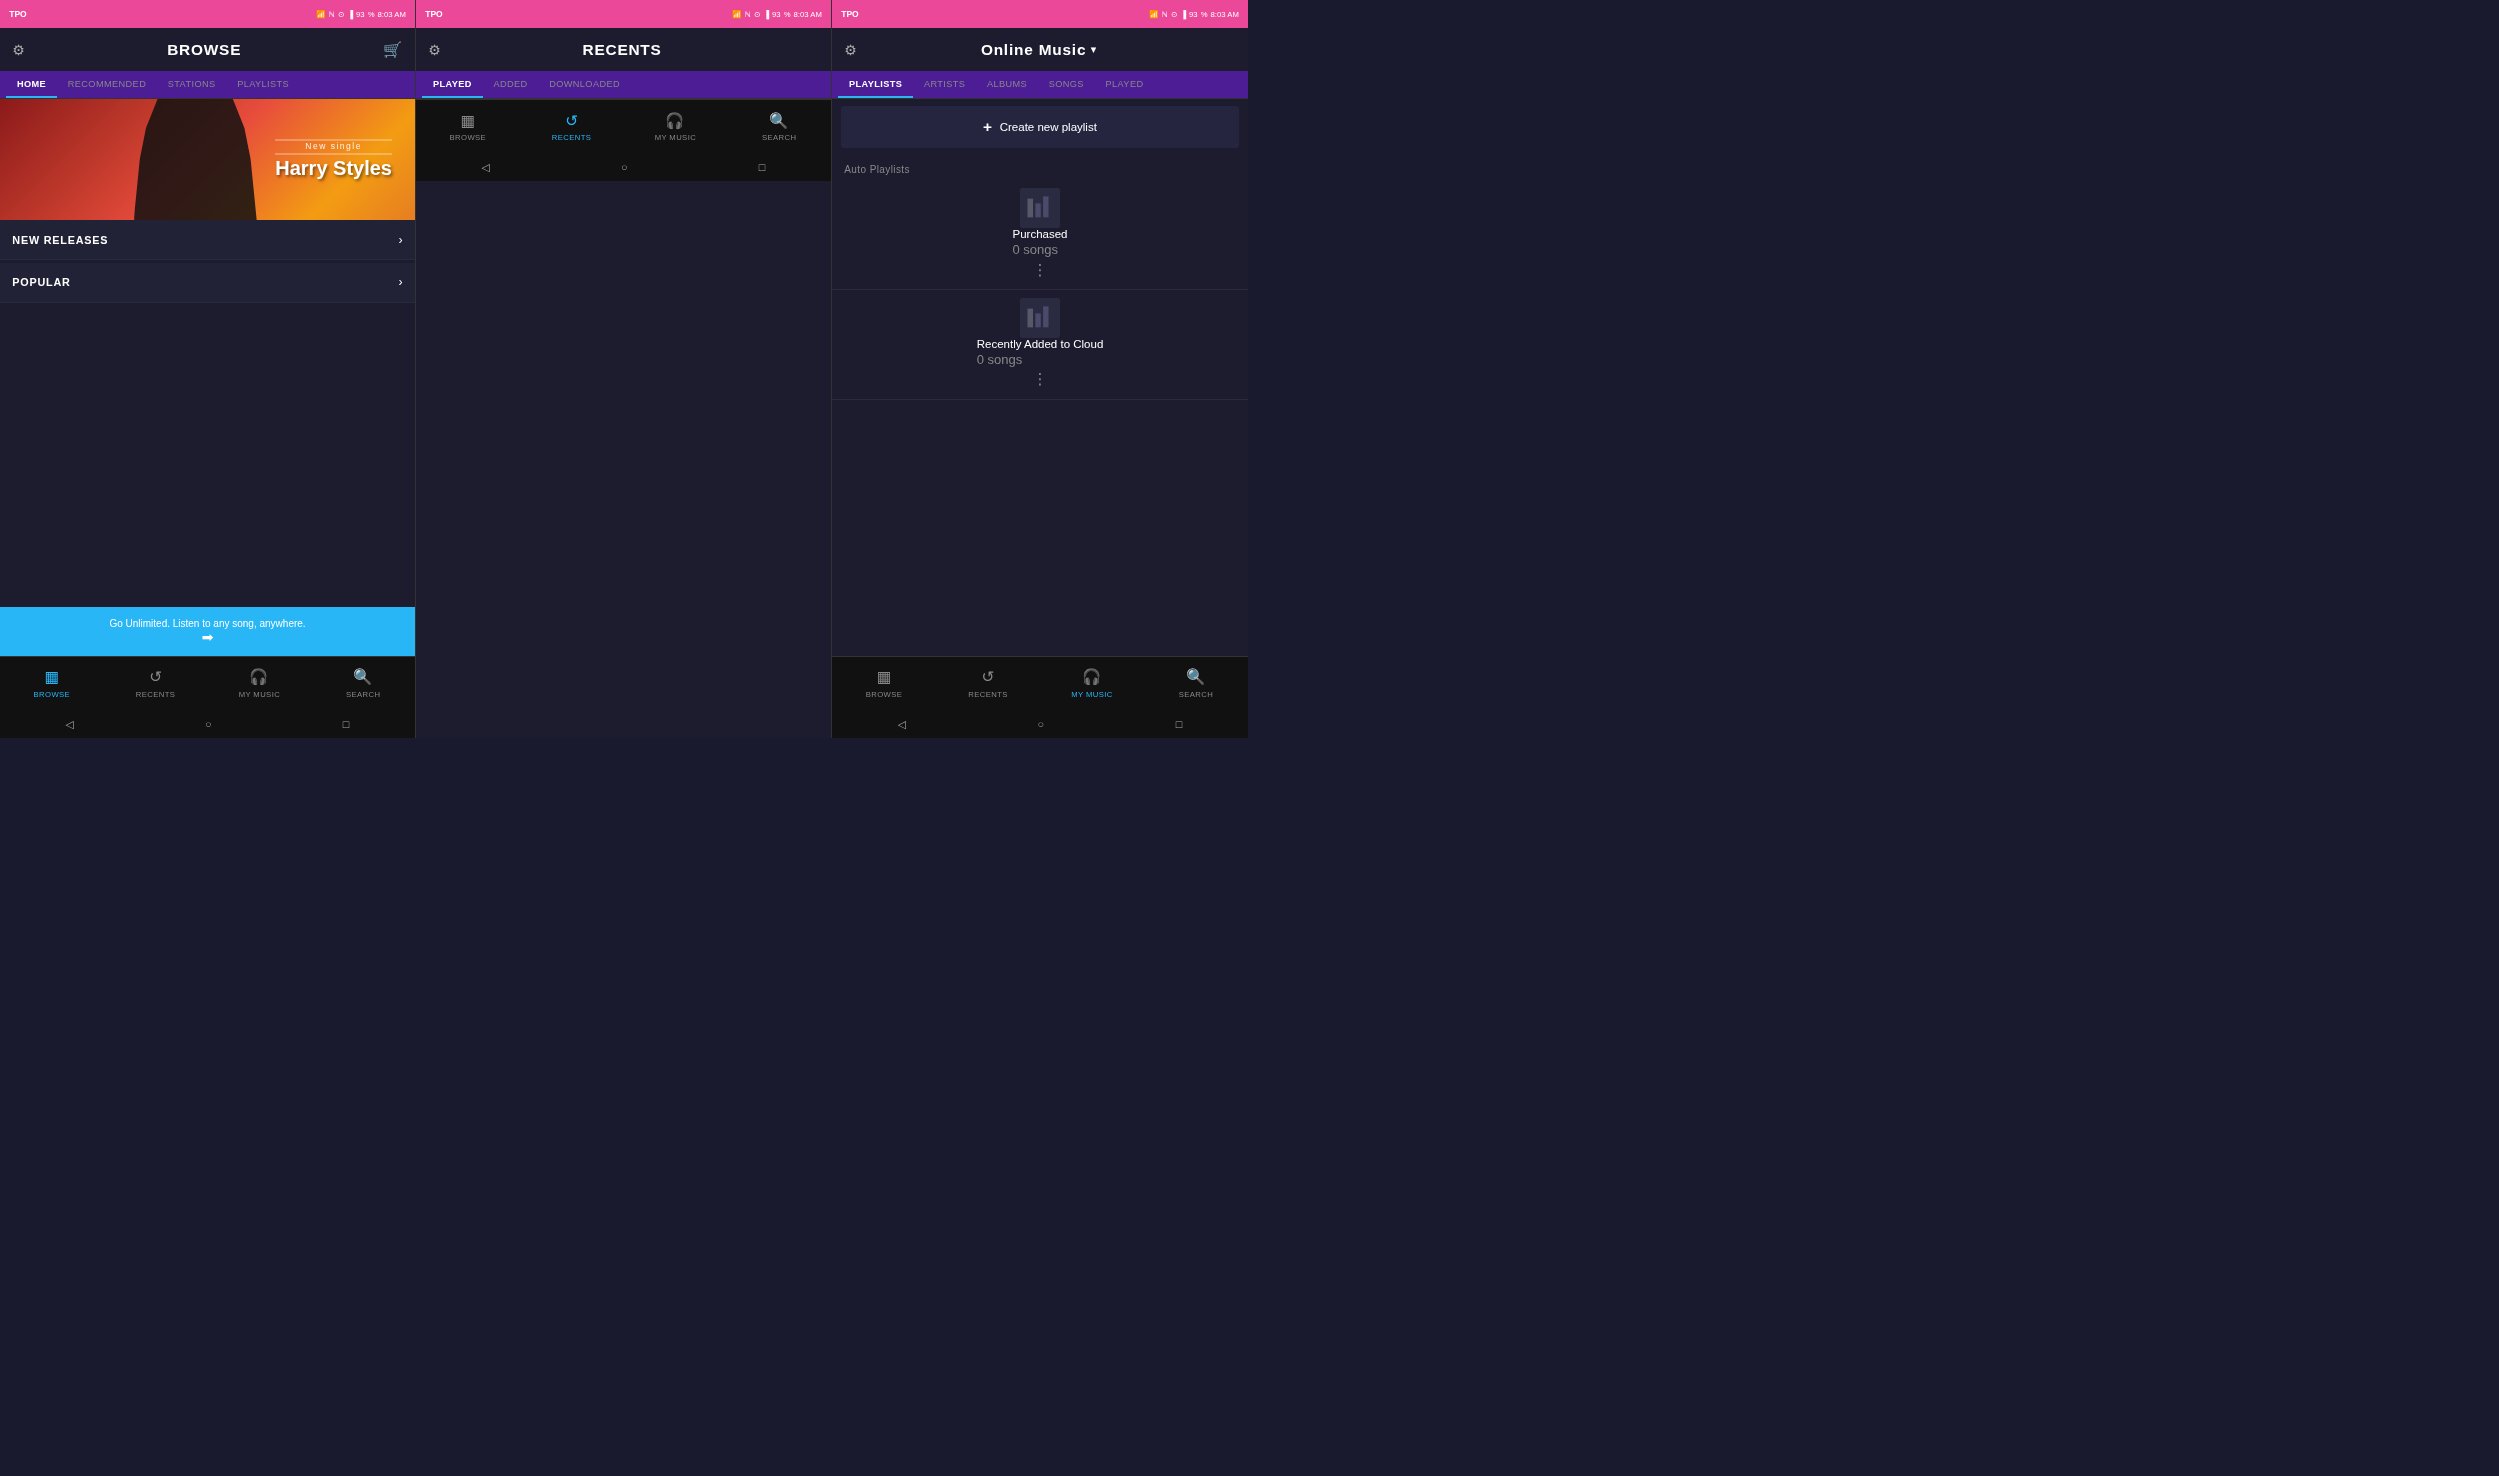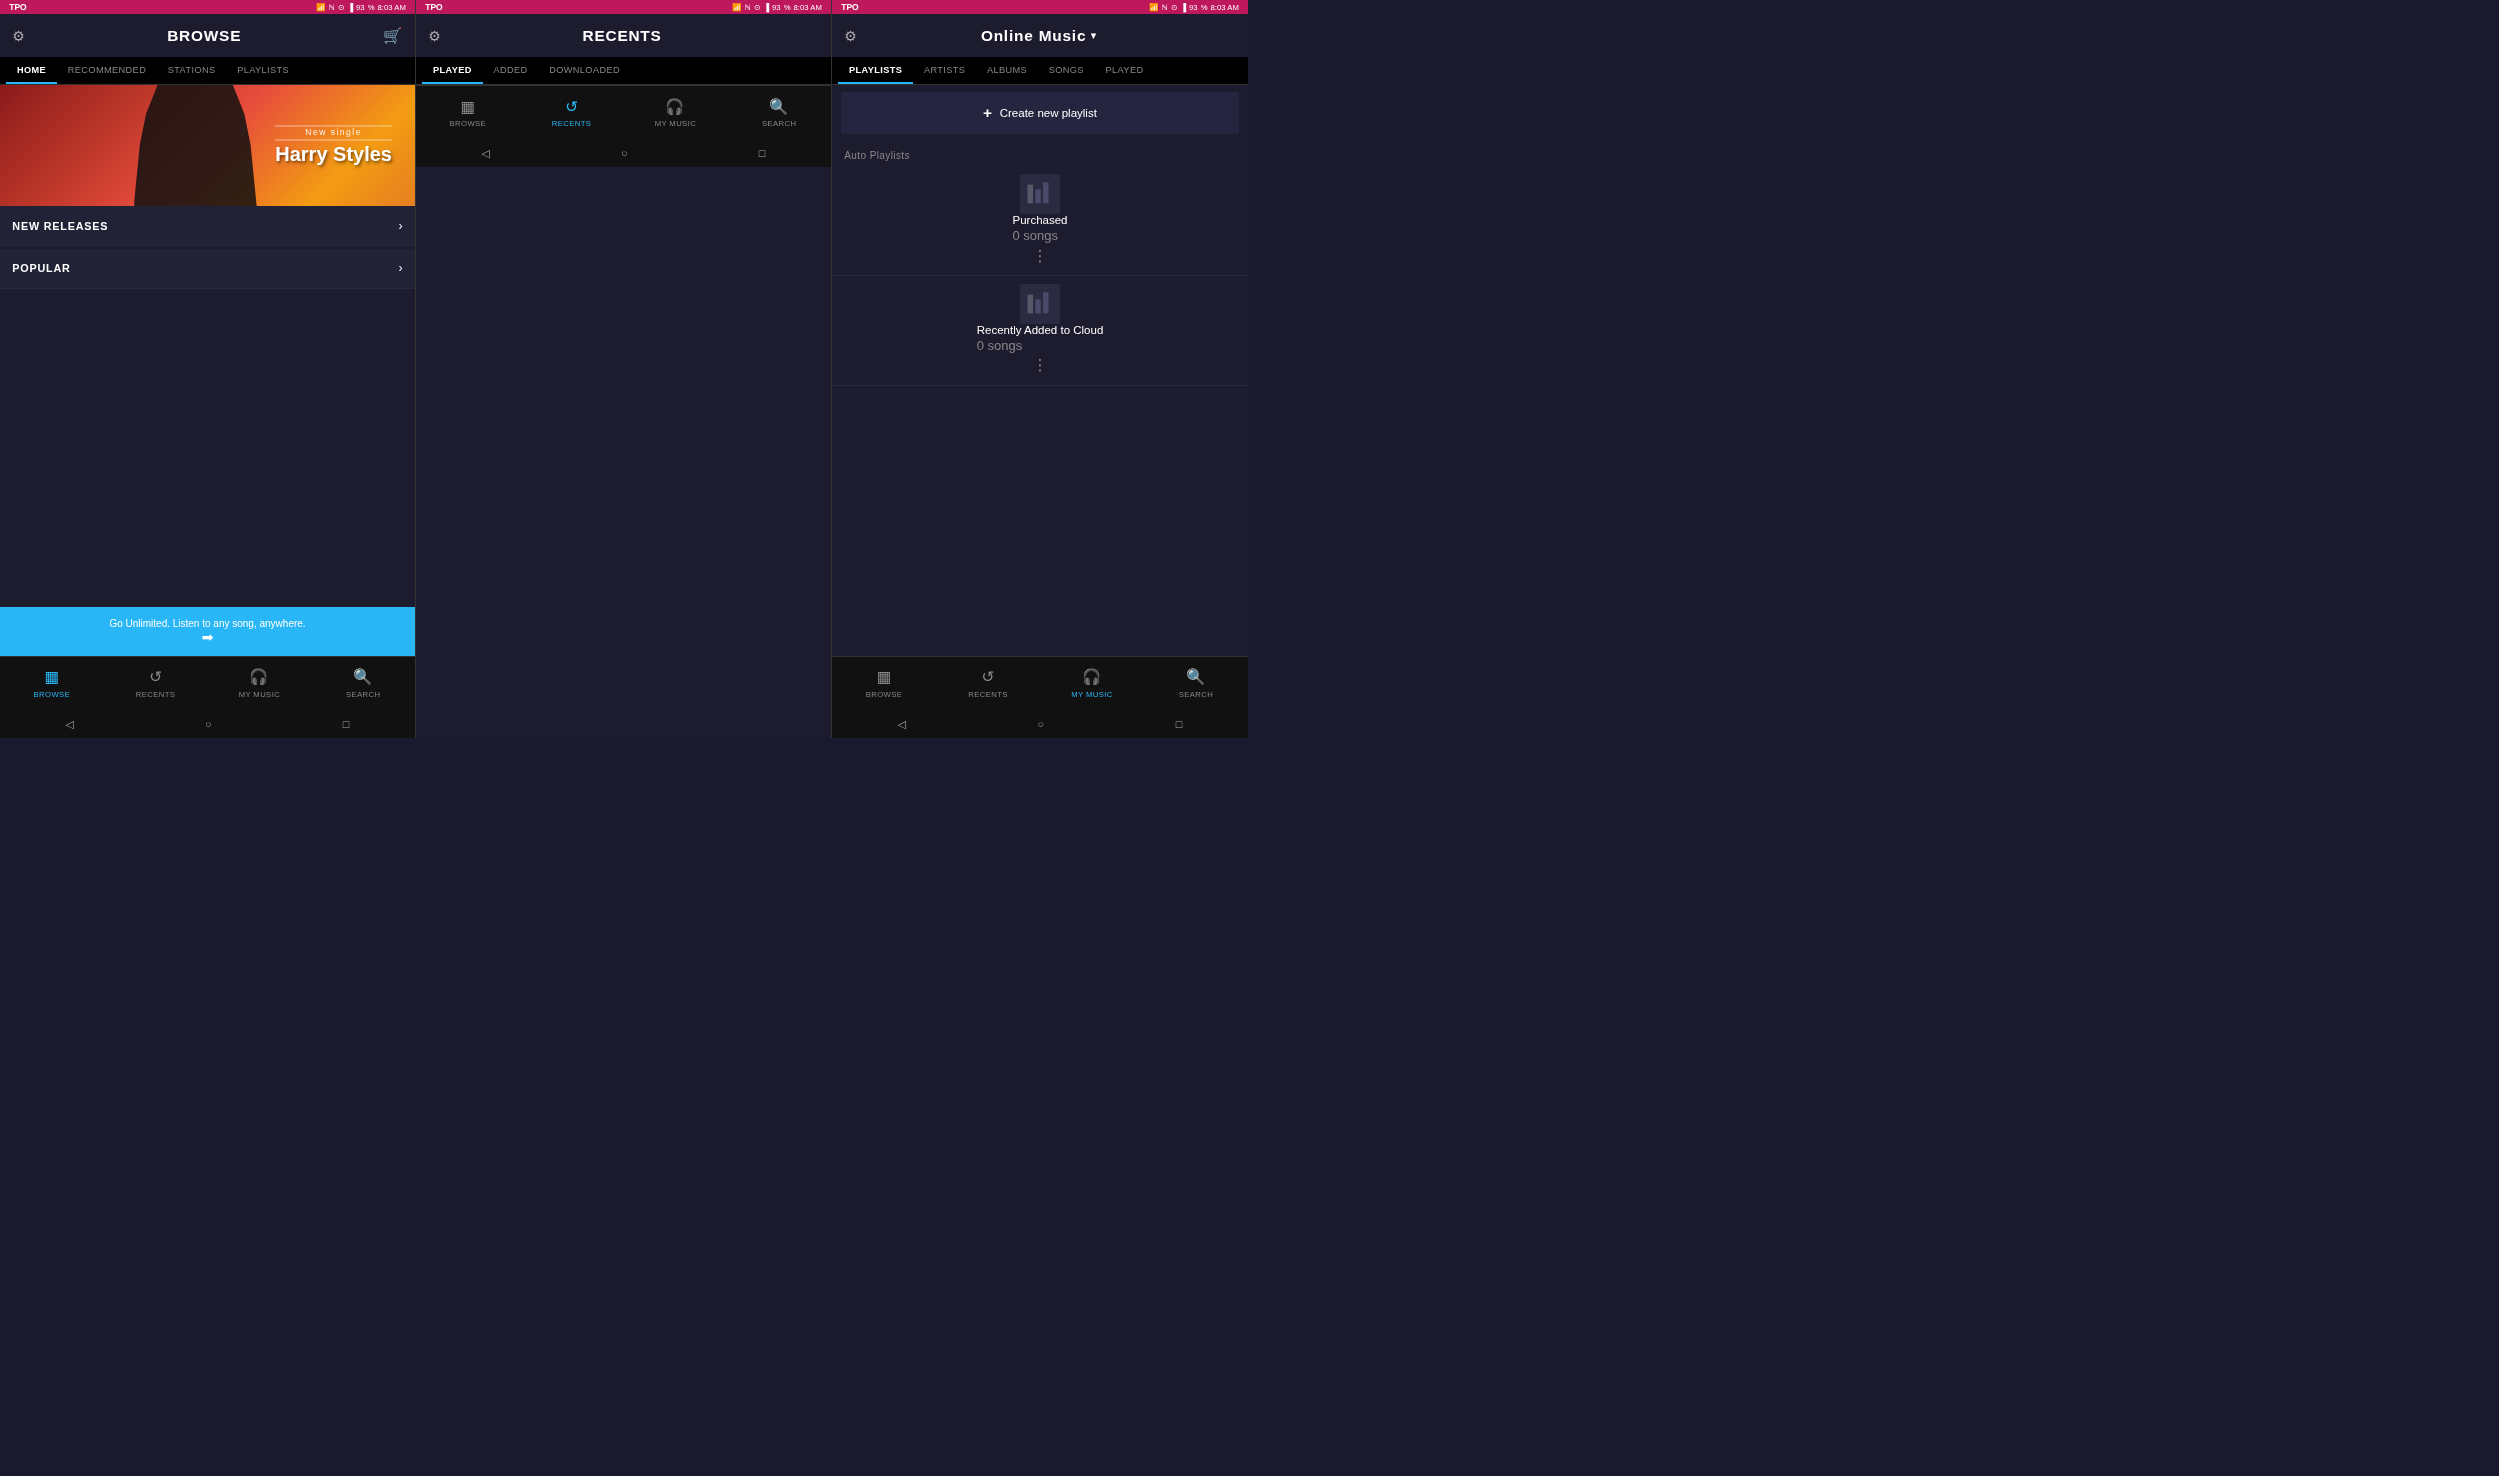--- a/index.html
+++ b/index.html
@@ -11,22 +11,22 @@
       font-family: 'Arial', sans-serif;
       overflow: hidden;
     }
 
     
     .status-bar {
       display: flex;
       justify-content: space-between;
       align-items: center;
       padding: 3.1px 9.2px;
-      background: #be185d;
-      height: 14px;
+      background: #ec4899;
+      height: 28px;
       font-size: 8.5px;
       color: #fff;
     }
     .status-left { font-weight: bold; }
     .status-right { display: flex; align-items: center; gap: 3.1px; font-size: 7.7px; }
 
     
     .panel {
       width: 416px;
       height: 738px;
@@ -55,21 +55,21 @@
     .header-icon {
       color: #aaa;
       font-size: 15.4px;
       cursor: pointer;
     }
     .gear-icon { font-size: 14px; }
 
     
     .nav-tabs {
       display: flex;
-      background: #000000;
+      background: #4c1d95;
       padding: 0 6.2px;
       border-bottom: 0.8px solid #333;
       align-items: center;
     }
     .nav-tab {
       padding: 7.7px 10.8px;
       font-size: 9.2px;
       color: #888;
       cursor: pointer;
       letter-spacing: 0.4px;

